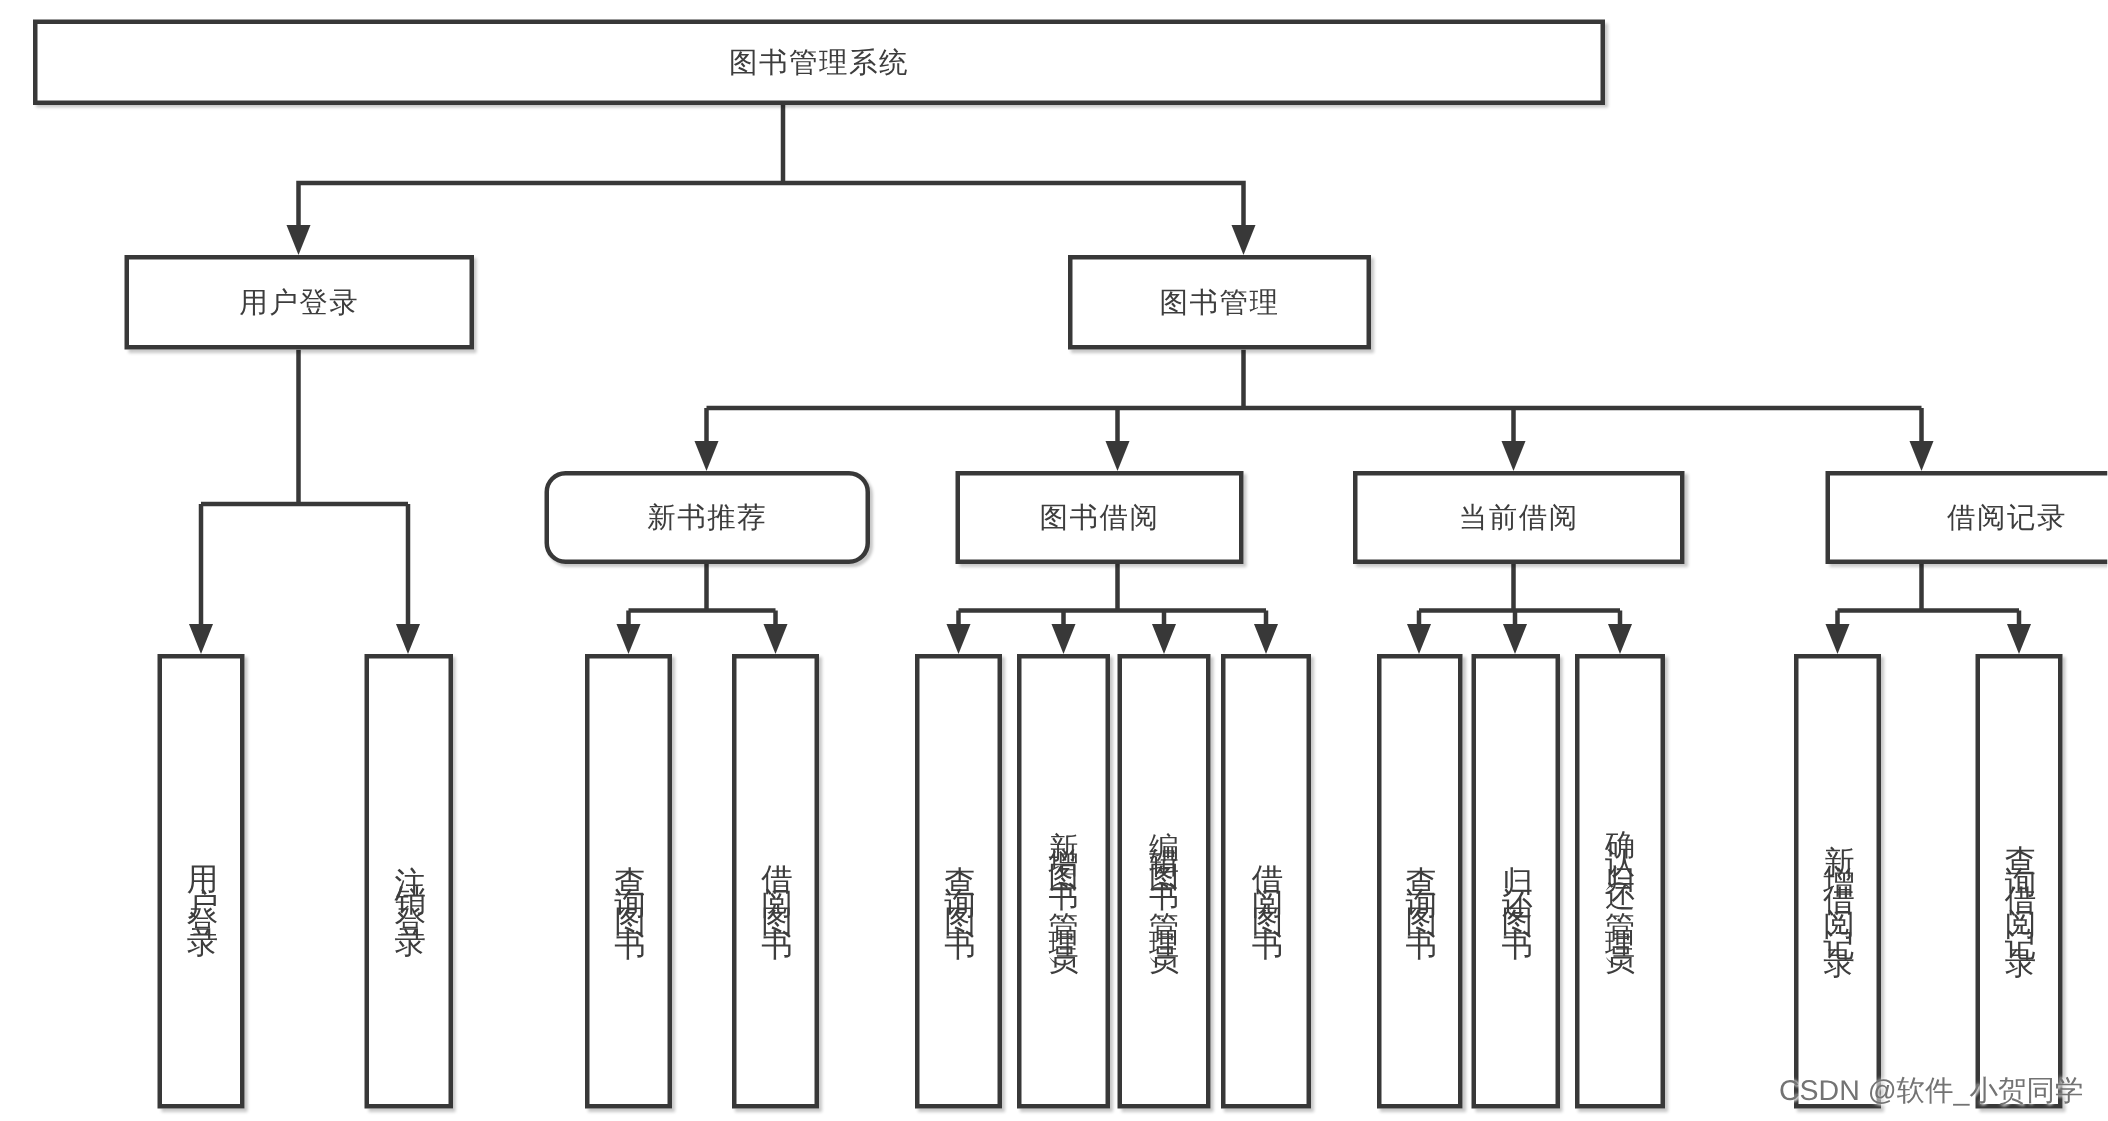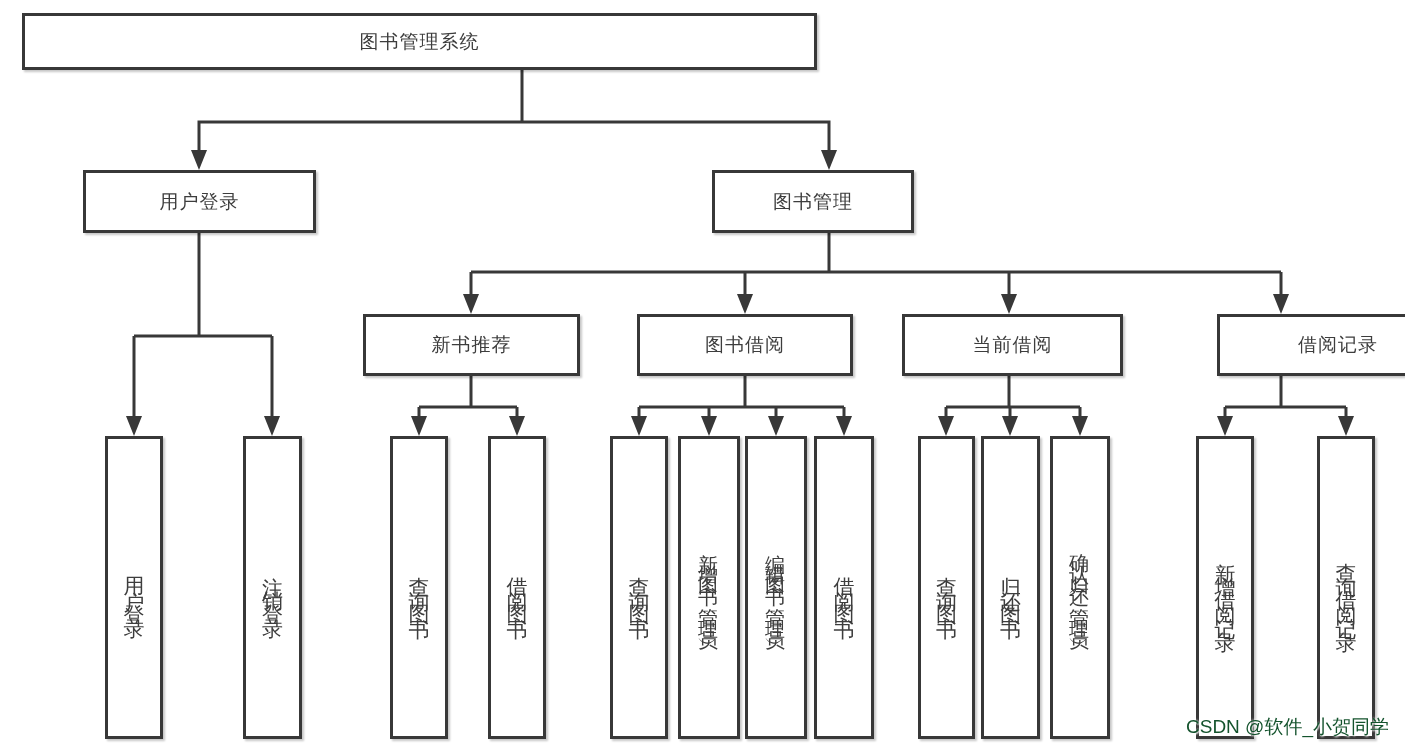--- a/index.html
+++ b/index.html
@@ -38,21 +38,21 @@
     white-space:nowrap;
   }
   .vbox.tight{
     font-size:20px;
     letter-spacing:11px;
   }
   #watermark{
     position:absolute;
     left:1186px;top:714px;
     font-size:19px;
-    color:#14532d;
+    color:#737373;
     white-space:nowrap;
     z-index:3;
     text-shadow:0 0 3px #fff,1px 1px 2px #fff;
   }
 </style>
 </head>
 <body>
 
 <div id="canvas">
 
@@ -89,27 +89,27 @@
       <polygon points="768,416 784,416 776,436"></polygon>
       <polygon points="836,416 852,416 844,436"></polygon>
       <polygon points="938,416 954,416 946,436"></polygon>
       <polygon points="1002,416 1018,416 1010,436"></polygon>
       <polygon points="1072,416 1088,416 1080,436"></polygon>
       <polygon points="1217,416 1233,416 1225,436"></polygon>
       <polygon points="1338,416 1354,416 1346,436"></polygon>
     </g>
   </svg>
 
-  <div class="box" style="left:22px;top:13px;width:795px;height:57px;">图书管理系统</div>
+  <div class="box" style="left:22px;top:13px;width:1048px;height:57px;">图书管理系统</div>
 
   <div class="box" style="left:83px;top:170px;width:233px;height:63px;">用户登录</div>
   <div class="box" style="left:712px;top:170px;width:202px;height:63px;">图书管理</div>
 
-  <div class="box" style="left:363px;top:314px;width:217px;height:62px;">新书推荐</div>
-  <div class="box" style="left:637px;top:314px;width:216px;height:62px;text-align:right;">图书借阅</div>
+  <div class="box" style="left:363px;top:314px;width:217px;height:62px;border-radius:14px;">新书推荐</div>
+  <div class="box" style="left:637px;top:314px;width:192px;height:62px;text-align:right;">图书借阅</div>
   <div class="box" style="left:902px;top:314px;width:221px;height:62px;">当前借阅</div>
   <div class="box" style="left:1173px;top:314px;width:242px;height:62px;margin-left:44px;">借阅记录</div>
 
   <div class="vbox" style="left:105px;width:58px;">用户登录</div>
   <div class="vbox" style="left:243px;width:59px;">注销登录</div>
 
   <div class="vbox" style="left:390px;width:58px;">查询图书</div>
   <div class="vbox" style="left:488px;width:58px;">借阅图书</div>
 
   <div class="vbox" style="left:610px;width:58px;">查询图书</div>

